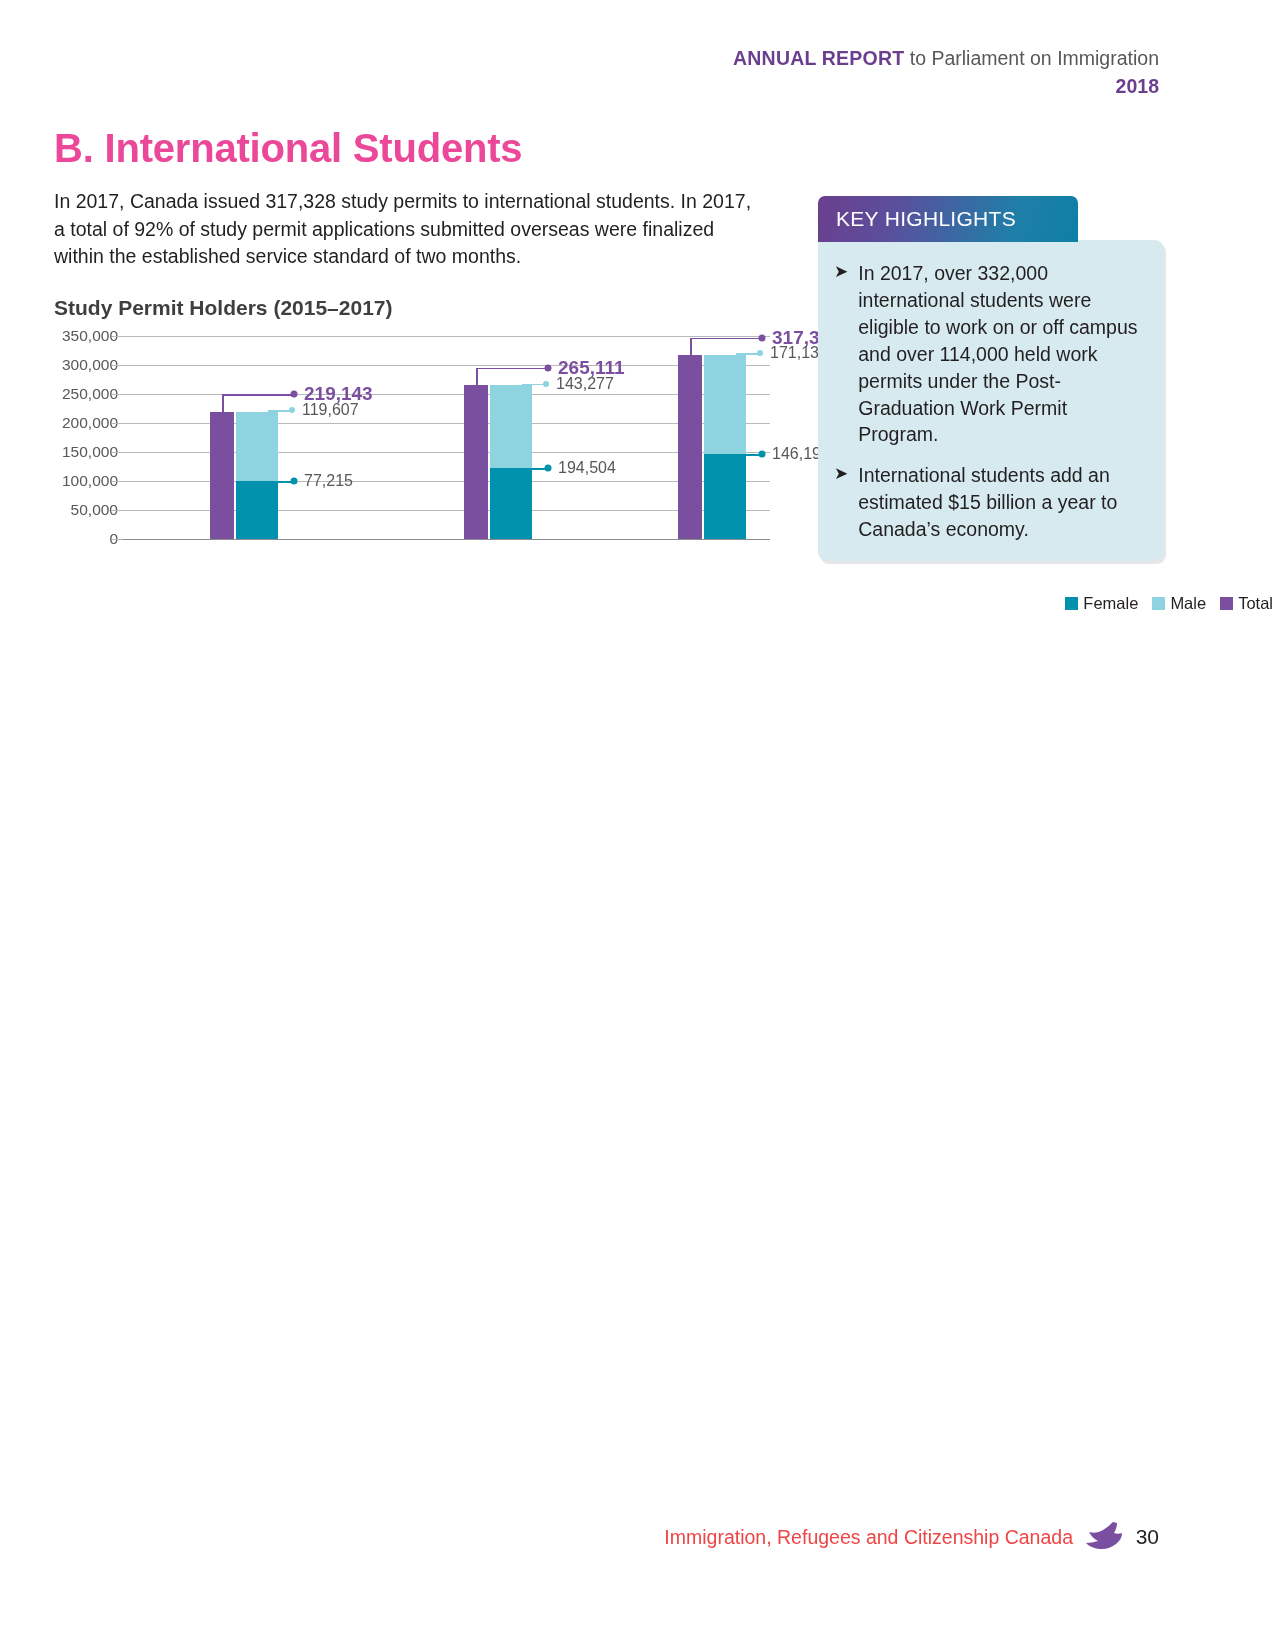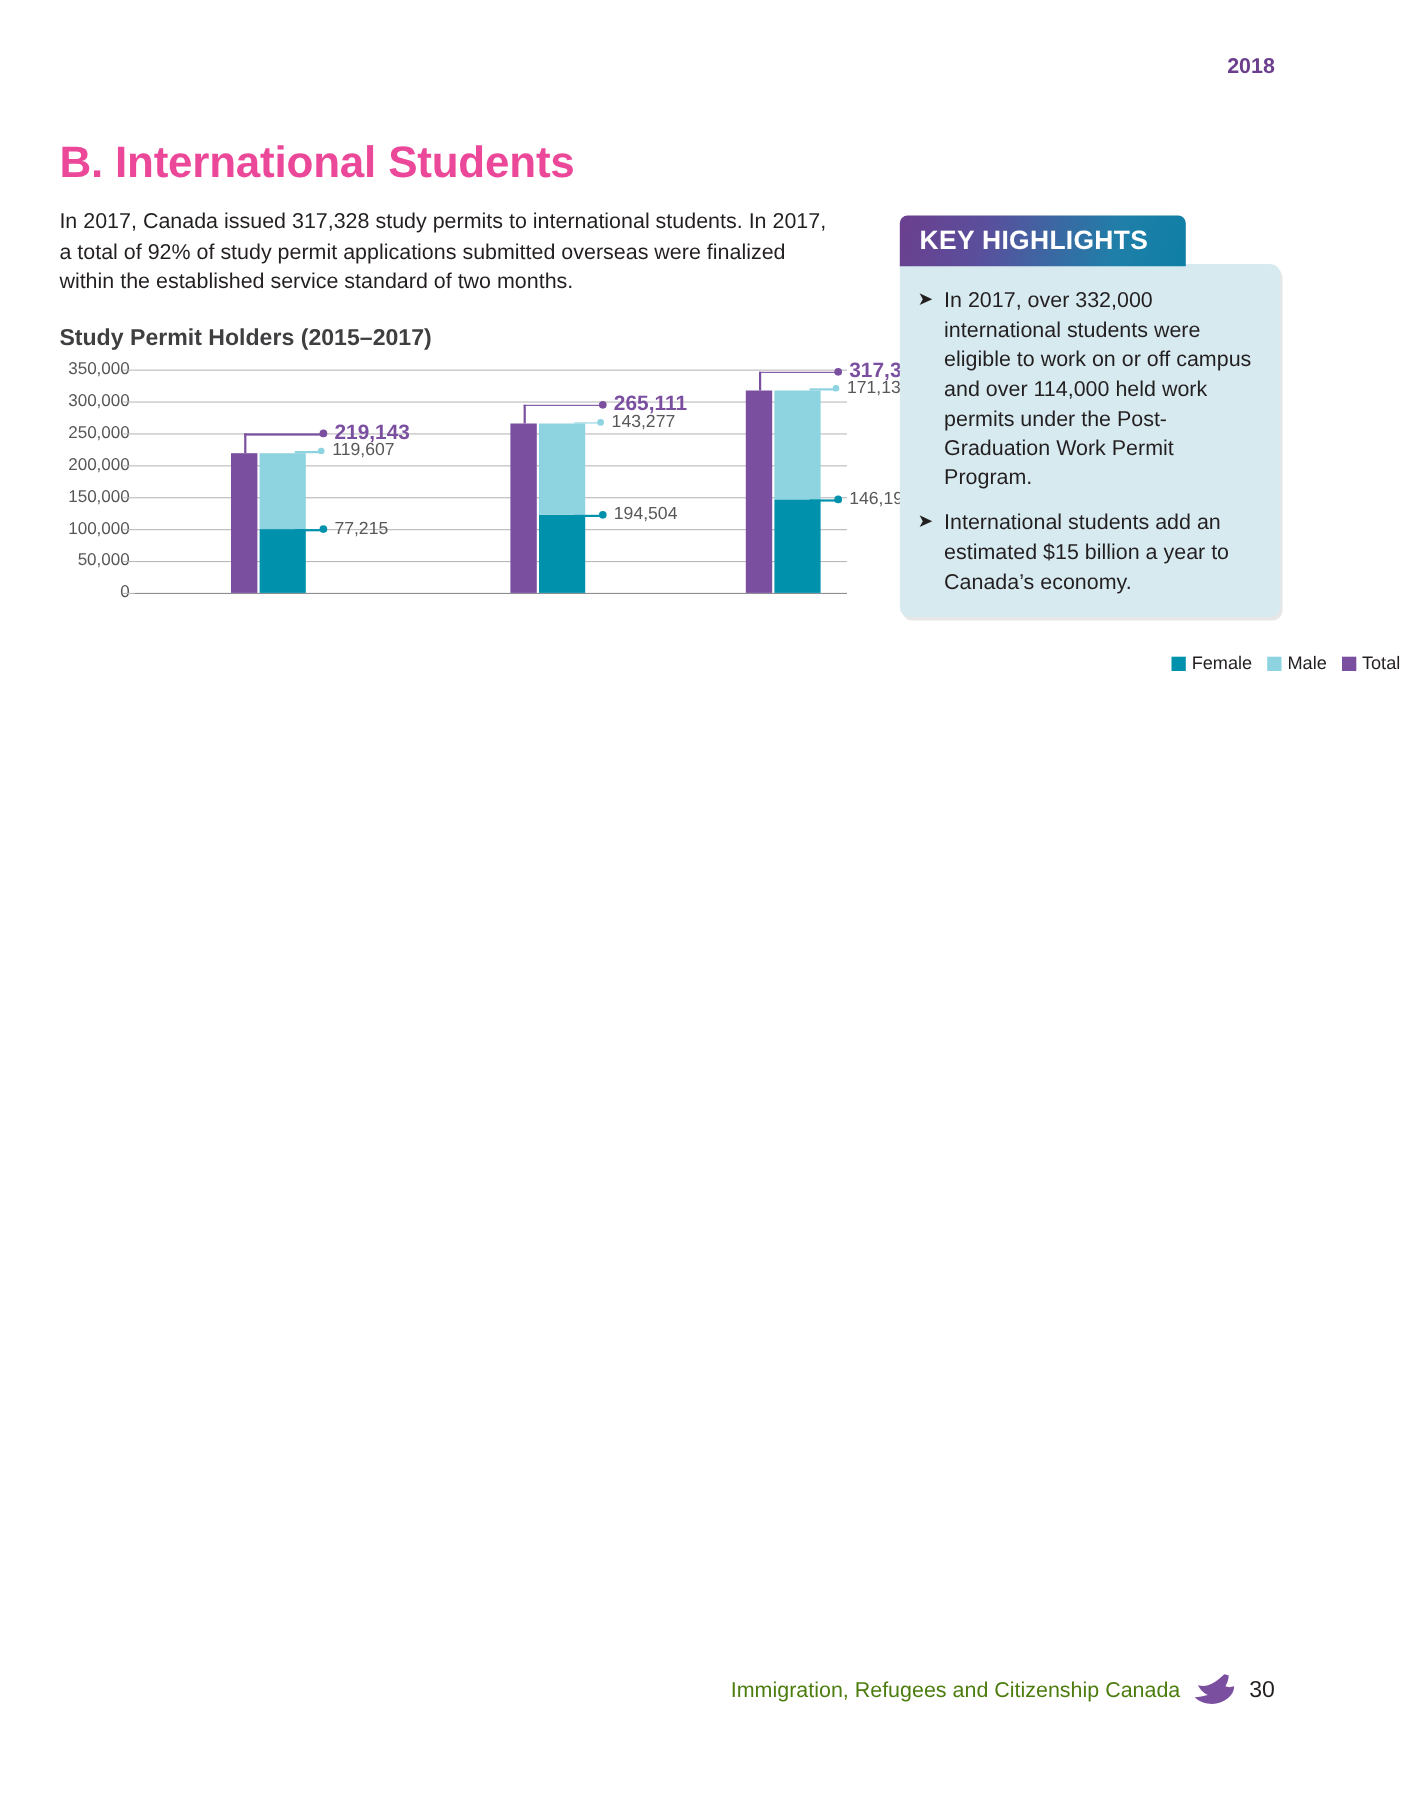--- a/index.html
+++ b/index.html
@@ -107,46 +107,49 @@
 
   
   .kh { position: absolute; left: 818px; top: 196px; width: 346px; }
   .kh-tab {
     position: relative; width: 260px; height: 46px;
     background: linear-gradient(105deg, #6b3f8e 0%, #5a4f9c 30%, #1f7fa8 75%, #0e7fa6 100%);
     border-radius: 7px 7px 0 0;
     display: flex; align-items: center; padding-left: 18px;
     z-index: 2;
   }
-  .kh-tab-text { color: #fff; font-size: 24px; font-weight: bold; letter-spacing: .3px; }
+  .kh-tab-text { color: #fff; font-size: 21px; font-weight: normal; letter-spacing: .3px; }
   .kh-body {
     position: relative; margin-top: -2px; background: #d6eaf0;
     border-radius: 0 9px 9px 9px; padding: 20px 22px 18px 16px;
     box-shadow: 2px 3px 0 rgba(120,120,130,.18);
   }
   .kh-item { display: flex; gap: 10px; margin-bottom: 14px; }
   .kh-item:last-child { margin-bottom: 0; }
   .kh-arrow { color: #231f20; font-size: 17px; line-height: 1.45; flex: 0 0 auto; }
   .kh-text { font-size: 19.5px; line-height: 1.38; color: #231f20; }
 
   
   .footer {
     position: absolute; right: 116px; bottom: 96px;
     display: flex; align-items: center; gap: 10px;
   }
-  .footer-text { font-size: 19.5px; color: #4d7c0f; }
+  .footer-text { font-size: 19.5px; color: #ef4444; }
   .footer-leaf { width: 40px; height: 34px; }
   .footer-page { font-size: 21px; color: #231f20; min-width: 26px; text-align: right; }
 </style>
 </head>
 <body>
 
 <div class="page">
 
   <div class="doc-header">
+    <div class="line1">
+      <span class="hdr-strong">ANNUAL REPORT</span><span class="hdr-rest"> to Parliament on Immigration</span>
+    </div>
     <div class="line2">2018</div>
   </div>
 
   <h1 class="section-title">B. International Students</h1>
 
   <p class="intro">In 2017, Canada issued 317,328 study permits to international students. In 2017, a total of 92% of study permit applications submitted overseas were finalized within the established service standard of two months.</p>
 
   <div class="chart-title">Study Permit Holders (2015–2017)</div>
 
   <div class="chart-wrap">

